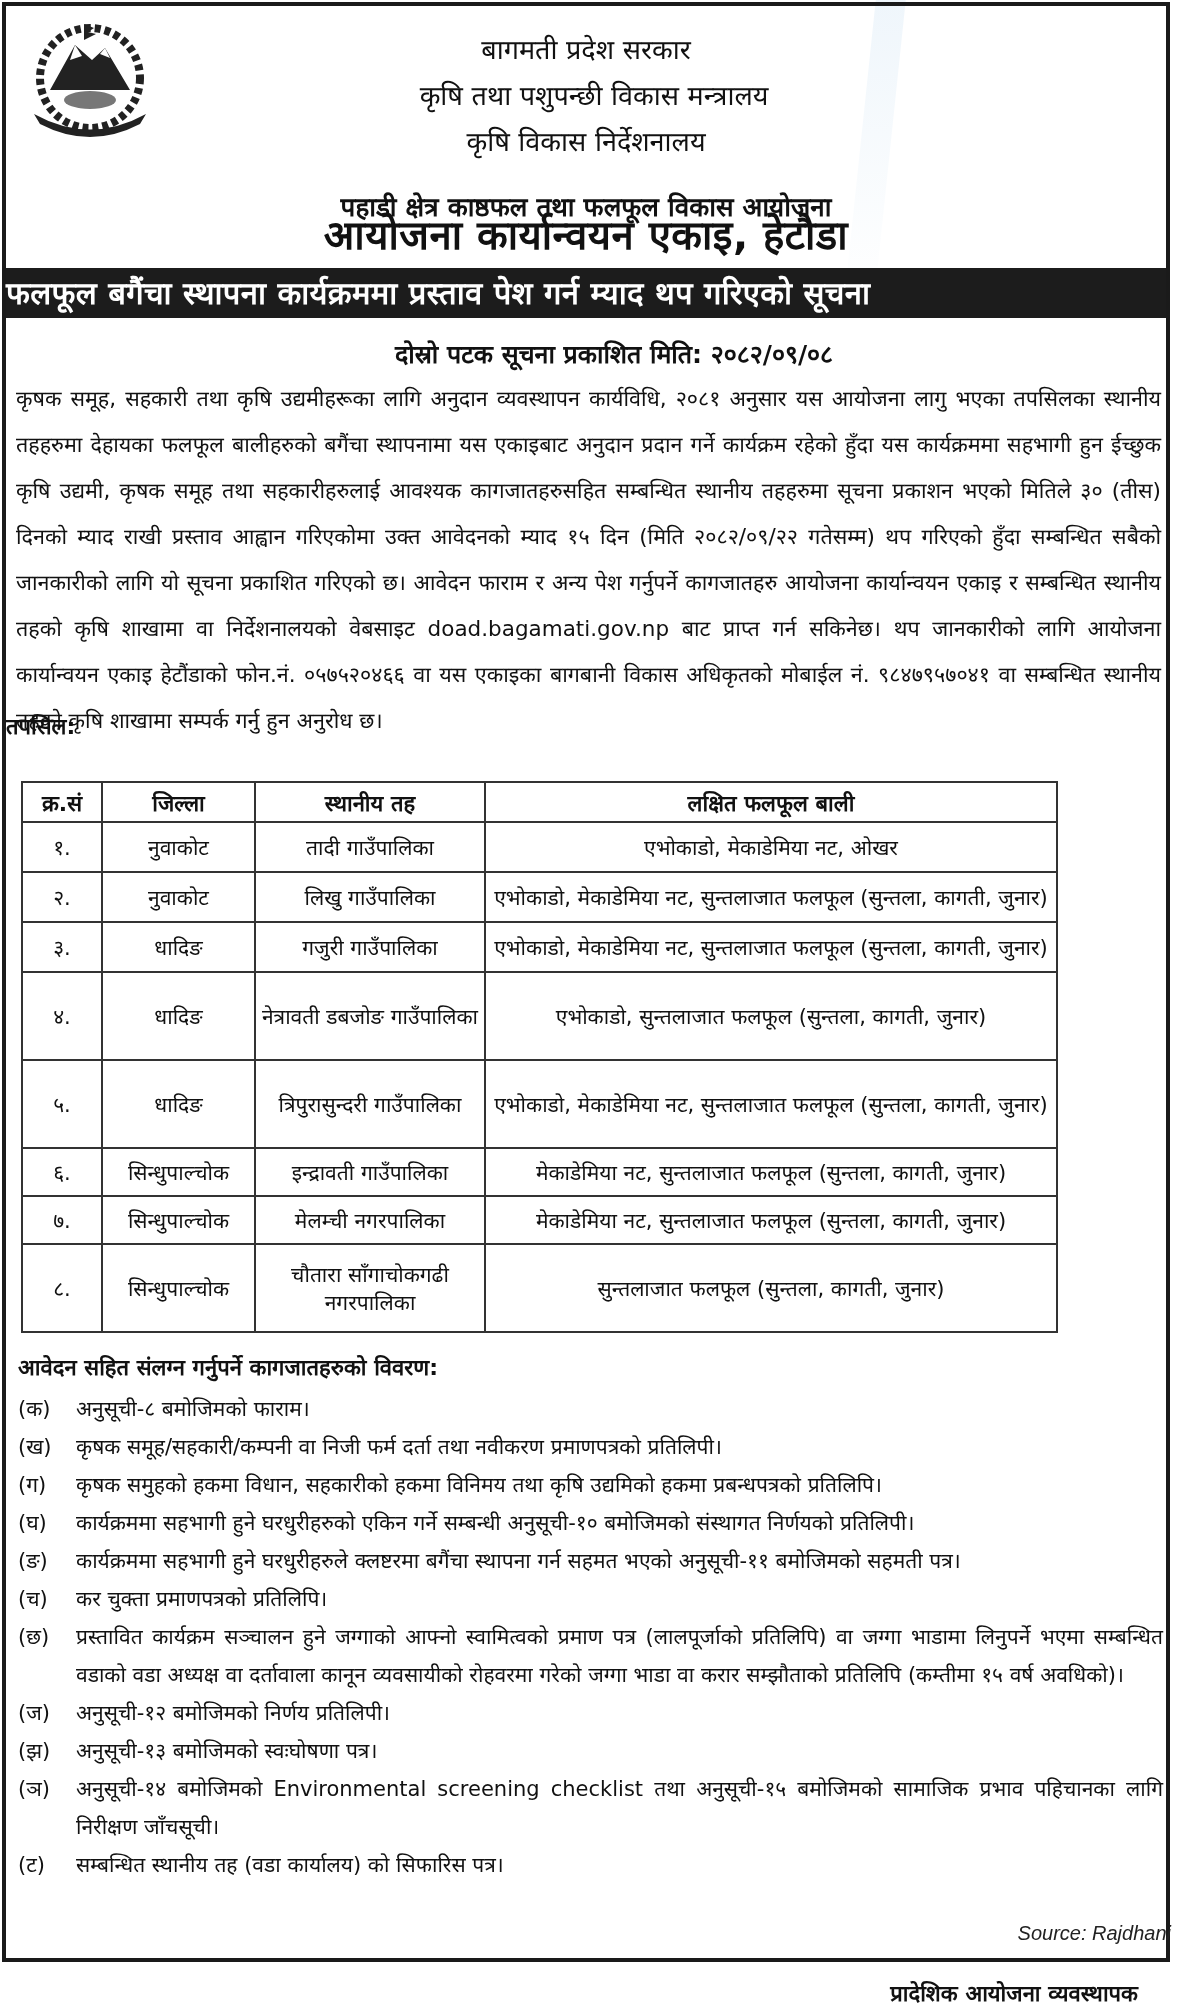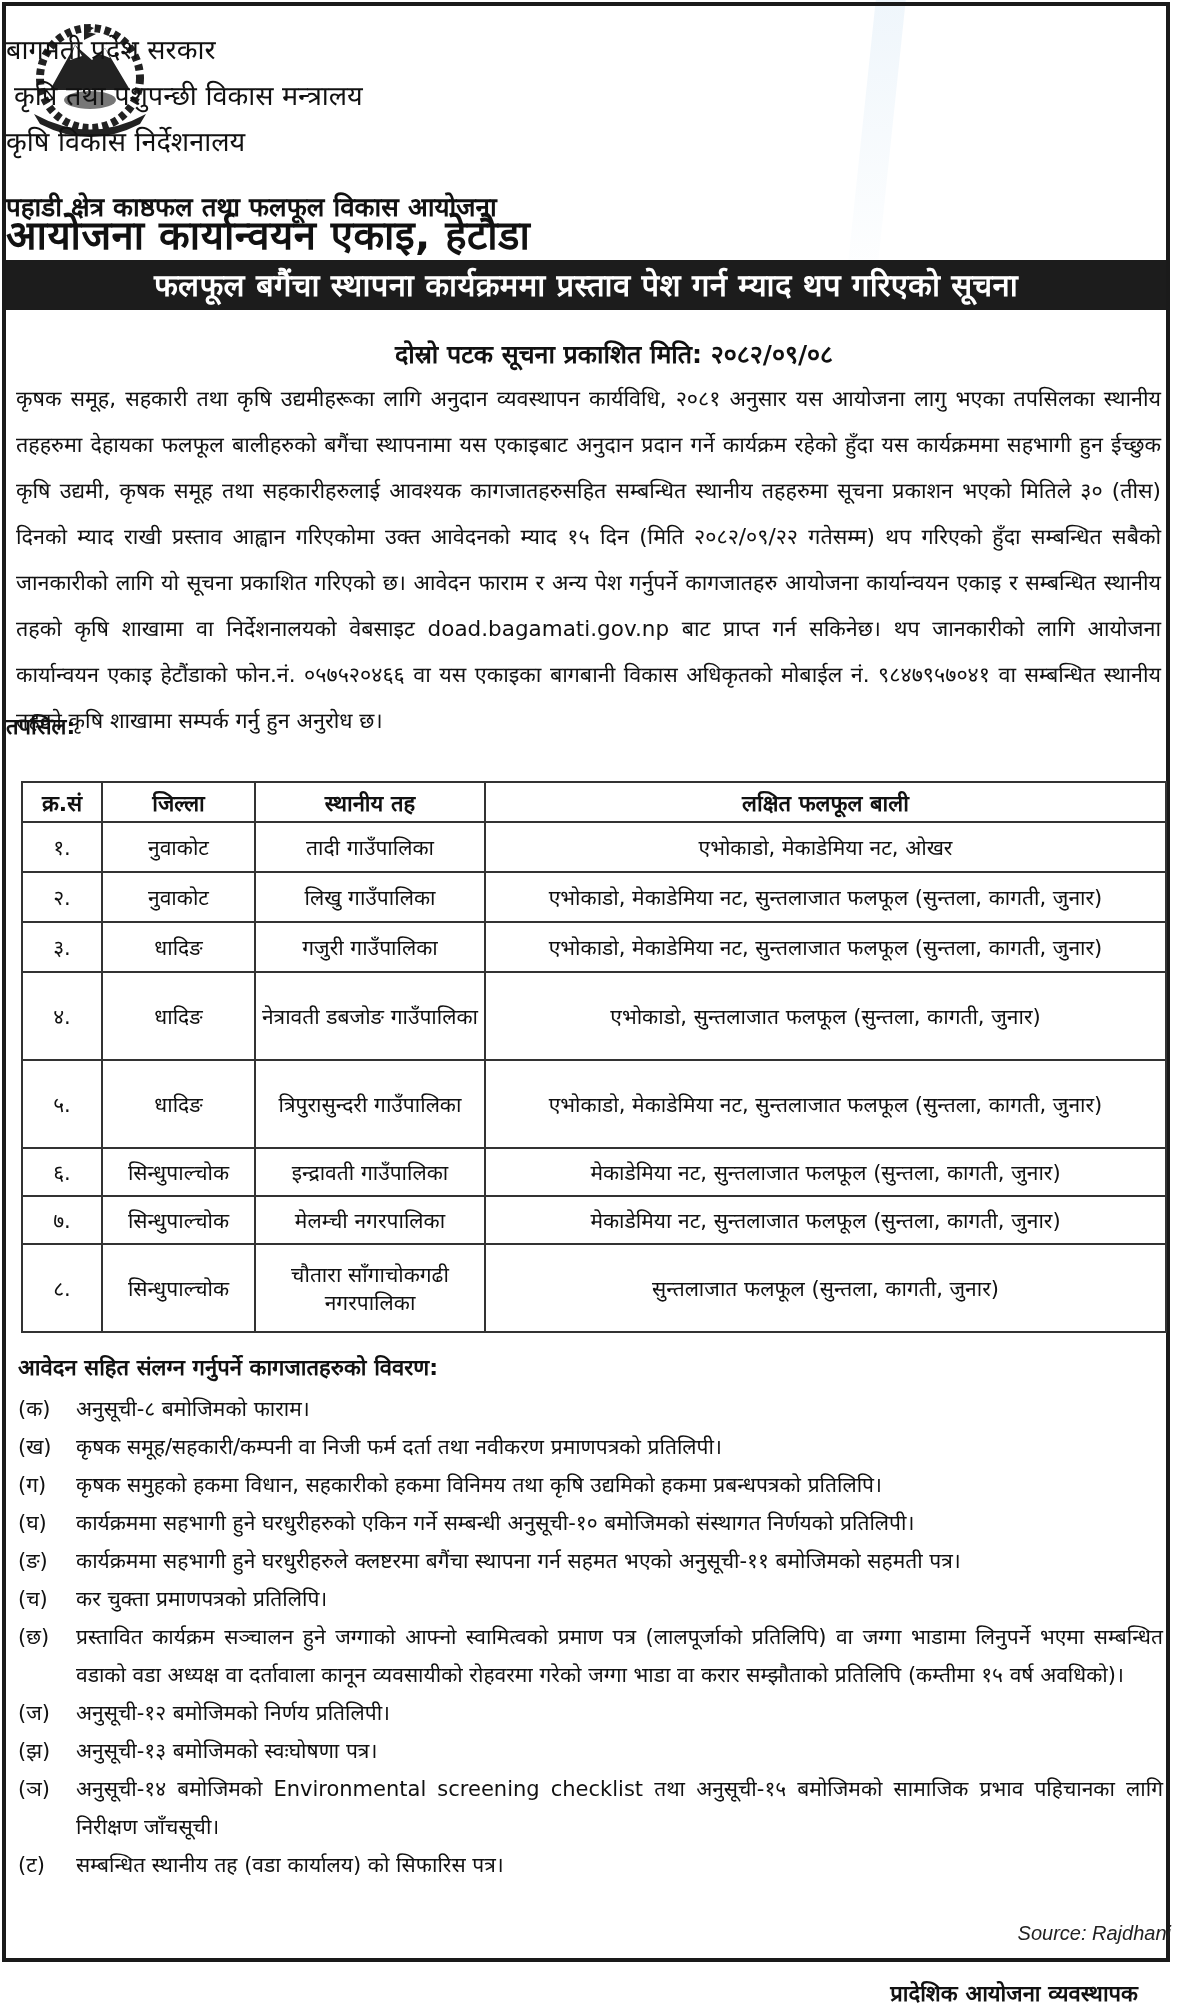--- a/index.html
+++ b/index.html
@@ -13,47 +13,47 @@
   .wm1 { left: 860px; top: 0px; width: 30px; height: 300px; background: linear-gradient(#7ab3e0, #fff); transform: skewX(-6deg); }
   .frame {
     position: absolute; left: 2px; top: 2px; width: 1168px; height: 1960px;
     border: 4px solid #1a1a1a; box-sizing: border-box;
   }
   .header { position: absolute; left: 0; top: 0; width: 100%; height: 262px; }
   .logo {
     position: absolute; left: 14px; top: 14px; width: 140px; height: 118px;
   }
   .hline {
-    position: absolute; left: 0; width: 100%; text-align: left; white-space: nowrap;
+    position: absolute; left: 0; width: 100%; text-align: center; white-space: nowrap;
   }
   .h1 { top: 24px; font-size: 27px; }
   .h2 { top: 70px; font-size: 27px; padding-left: 8px; }
   .h3 { top: 116px; font-size: 27px; }
   .h4 { top: 158px; font-size: 26px; font-weight: bold; margin-top: 24px; }
   .h5 { top: 200px; font-size: 40px; font-weight: bold; letter-spacing: 0.5px; }
   .banner {
-    position: absolute; left: 0; top: 254px; width: 100%; height: 50px;
+    position: absolute; left: 0; top: 262px; width: 100%; height: 50px;
     background: #1c1c1c; color: #fff; font-size: 31px; font-weight: bold;
-    text-align: center; line-height: 50px; white-space: nowrap; letter-spacing: 0.3px;
+    line-height: 50px; white-space: nowrap; letter-spacing: 0.3px;
   }
   .pubdate {
     position: absolute; left: 0; top: 330px; width: 100%; text-align: center;
     font-size: 25px; font-weight: bold; padding-left: 28px;
   }
   .para {
     position: absolute; left: 10px; top: 370px; width: 1145px;
     font-size: 21.5px; line-height: 46px; text-align: justify;
     font-family: "DejaVu Sans", sans-serif;
   }
   .tapasil {
     position: absolute; left: 0; top: 704px; width: 100%; 
     font-size: 22px; font-weight: bold;
   }
   table.schedule {
-    position: absolute; left: 15px; top: 775px; width: 1146px;
+    position: absolute; left: 15px; top: 775px; width: 1037px;
     border-collapse: collapse; font-size: 21px;
   }
   table.schedule th, table.schedule td {
     border: 2px solid #333; text-align: center; padding: 0 4px; vertical-align: middle;
   }
   table.schedule th { height: 38px; font-weight: bold; font-size: 22px; }
   table.schedule td { height: 48px; }
   table.schedule tr.tall td { height: 86px; }
   table.schedule tr.r6 td, table.schedule tr.r7 td { height: 46px; }
   .col-sn { width: 70px; }

